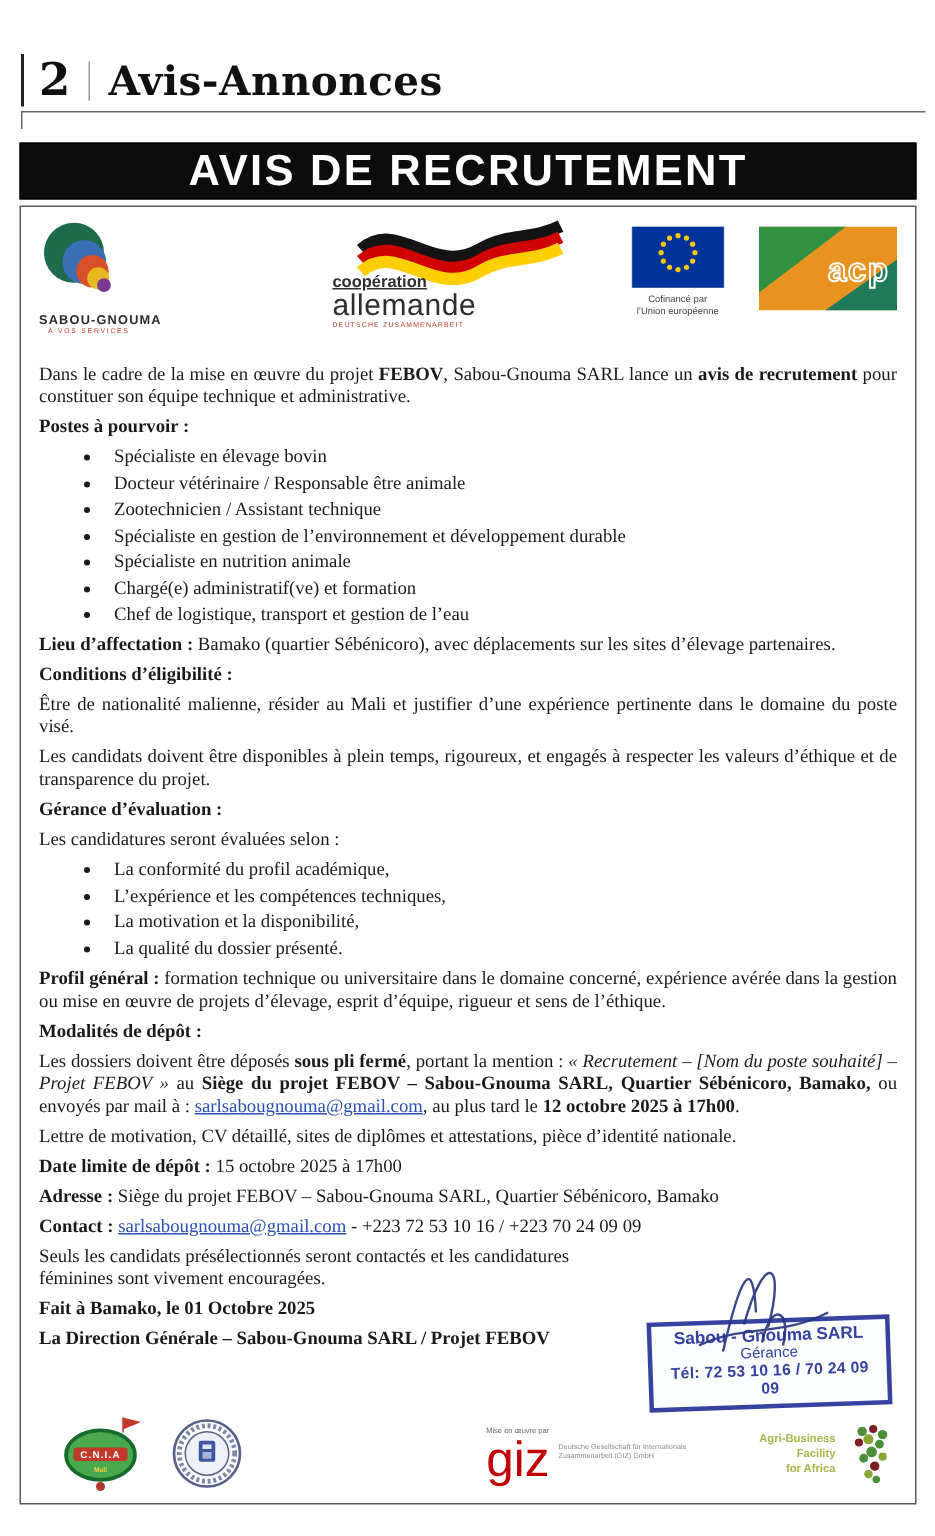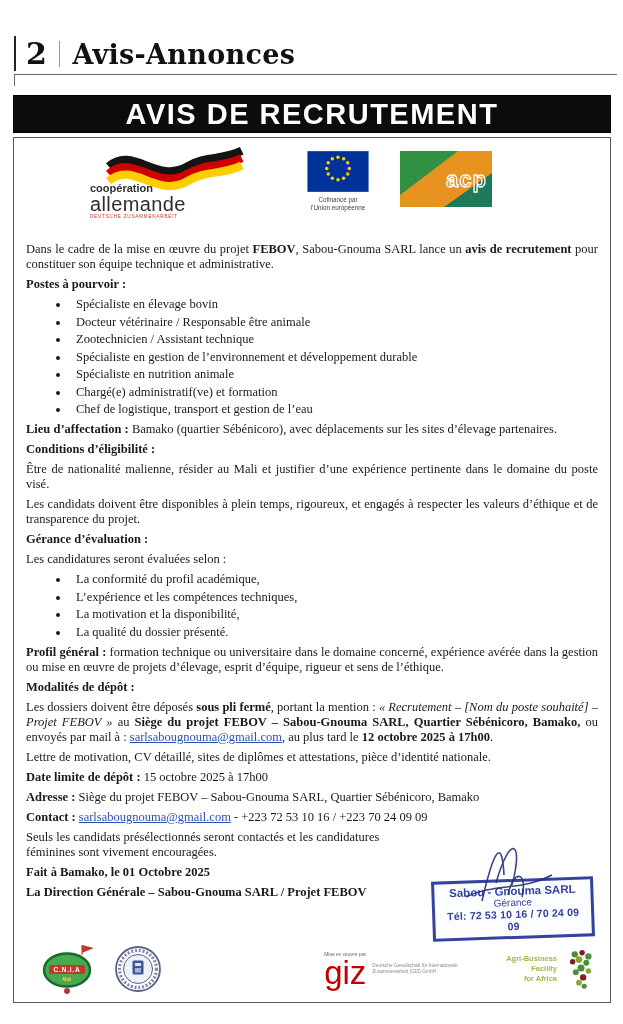--- a/index.html
+++ b/index.html
@@ -27,21 +27,21 @@
                 border:1.6px solid #5a5a5a; background:#fff; padding:7px 12px 60px 12px; overflow:hidden; }
 
   
   .logos-row { display:flex; align-items:flex-start; height:92px; margin-bottom:2px; }
   .logo-sg { width:160px; padding-top:2px; }
   .sg-name { font-family:"Liberation Sans", sans-serif; font-weight:bold; font-size:8.5px;
              letter-spacing:.8px; color:#2b2b2b; margin-top:1px; }
   .sg-tag { font-family:"Liberation Sans", sans-serif; font-size:4.5px; letter-spacing:1.2px; color:#c03a2b; margin-left:6px; }
   .logo-coop { width:190px; margin-left:60px; }
   .coop-text { margin-top:-8px; margin-left:4px; line-height:1; }
-  .coop-l1 { font-family:"Liberation Sans", sans-serif; font-weight:bold; font-size:11px; color:#2e2e2e; }
+  .coop-l1 { font-family:"Liberation Sans", sans-serif; font-weight:bold; font-size:11px; color:#2e2e2e;text-decoration:underline; }
   .coop-l2 { font-family:"Liberation Sans", sans-serif; font-size:20px; color:#2e2e2e; letter-spacing:.4px; }
   .coop-sub { font-family:"Liberation Sans", sans-serif; font-size:4.6px; letter-spacing:.8px; color:#c0392b; margin-top:1px; }
   .logo-eu { width:88px; margin-left:18px; text-align:center; padding-top:6px; }
   .eu-caption { font-family:"Liberation Sans", sans-serif; font-size:6.3px; color:#444; line-height:1.25; margin-top:4px; }
   .logo-acp { width:96px; margin-left:18px; padding-top:6px; }
 
   
   .notice-body { font-size:12.5px; line-height:1.2; }
   .para { margin:5px 0; text-align:justify; }
   .para.tight { margin-top:0; }
@@ -91,20 +91,31 @@
   <div class="header-rule"></div>
   <div class="header-tick"></div>
 
   <div class="banner">
     <span>AVIS DE RECRUTEMENT</span>
   </div>
 
   <div class="notice-box">
 
     <div class="logos-row">
+      <div class="logo-sg">
+        <svg width="62" height="60" viewBox="0 0 80 78">
+          <circle cx="30" cy="28" r="26" fill="#1d6b4a"></circle>
+          <circle cx="39" cy="36" r="19" fill="#3a6fb5"></circle>
+          <circle cx="46" cy="44" r="14" fill="#d84f2a"></circle>
+          <circle cx="51" cy="50" r="9.5" fill="#e8b820"></circle>
+          <circle cx="56" cy="56" r="6" fill="#7a3a8e"></circle>
+        </svg>
+        <div class="sg-name">SABOU-GNOUMA</div>
+        <div class="sg-tag">À VOS SERVICES</div>
+      </div>
 
       <div class="logo-coop">
         <svg width="180" height="46" viewBox="0 0 176 56">
           <g fill="none" stroke-linecap="butt">
             <path d="M6,26 C36,0 64,48 102,26 C126,12 144,19 168,7" stroke="#141414" stroke-width="10"></path>
             <path d="M6,35 C36,9 64,57 102,35 C126,21 144,28 168,16" stroke="#d00000" stroke-width="10"></path>
             <path d="M6,44 C36,18 64,66 102,44 C126,30 144,37 168,25" stroke="#ffce00" stroke-width="10"></path>
           </g>
         </svg>
         <div class="coop-text">

